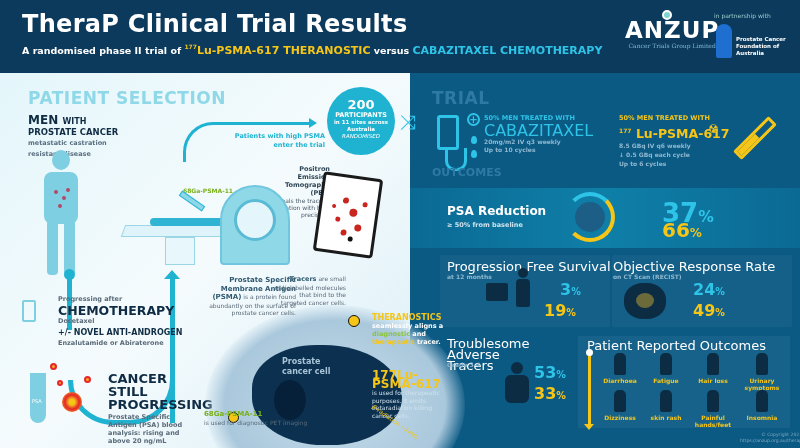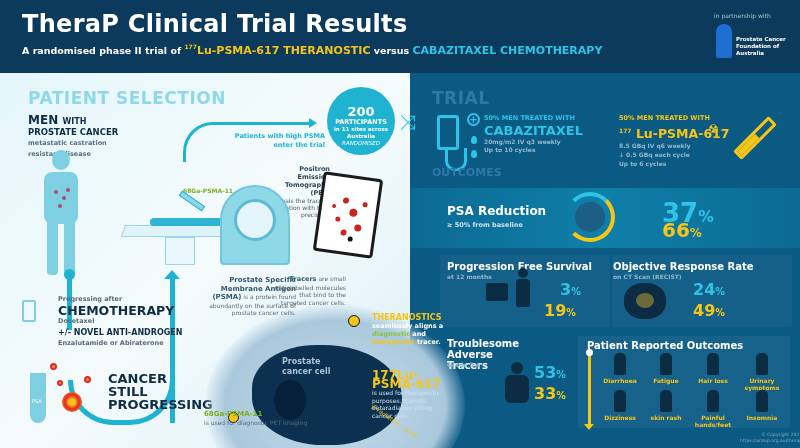--- a/index.html
+++ b/index.html
@@ -34,21 +34,21 @@
 .body-fig .lg1{position:absolute;left:9px;top:70px;width:11px;height:55px;background:#7fcfe3;border-radius:4px}
 .body-fig .lg2{position:absolute;left:26px;top:70px;width:11px;height:55px;background:#7fcfe3;border-radius:4px}
 .body-fig .sp{position:absolute;width:4px;height:4px;border-radius:50%;background:#b04a6a}
 .psma-pet{position:absolute;left:138px;top:133px;line-height:15px}
 .psma-pet .h{font-size:14px}
 .psma-pet .d{font-size:7px;color:#444;font-weight:bold;line-height:9px;margin-top:2px}
 .arrow-top{position:absolute;left:183px;top:122px;width:130px;height:40px;border-top:3px solid #1fb3d1;border-left:3px solid #1fb3d1;border-radius:30px 0 0 0}
 .arrow-top:after{content:"";position:absolute;right:-4px;top:-7px;border-left:8px solid #1fb3d1;border-top:5px solid transparent;border-bottom:5px solid transparent}
 .pts-high{position:absolute;left:230px;top:132px;font-size:6.5px;color:#1fb3d1;font-weight:bold;text-align:right;width:95px;line-height:9px}
 .circle200{position:absolute;left:327px;top:87px;width:68px;height:68px;border-radius:50%;background:#1fb3d1;text-align:center;color:#fff}
-.circle200 .n{font-size:13px;font-weight:bold;margin-top:18px;line-height:13px}
+.circle200 .n{font-size:13px;font-weight:bold;margin-top:11px;line-height:13px}
 .circle200 .p{font-size:6.5px;font-weight:bold}
 .circle200 .s{font-size:5.5px;line-height:7px;font-weight:bold}
 .circle200 .r{font-size:5.5px;font-style:italic}
 .shuffle{position:absolute;left:400px;top:110px;font-size:20px;color:#2ec4e8}
 .pet-desc{position:absolute;left:270px;top:165px;width:60px;text-align:right;font-size:6px;color:#4a5a68;line-height:7px}
 .pet-desc b{color:#2f4656;font-size:6.5px}
 .scanner{position:absolute;left:220px;top:185px;width:70px;height:80px;border-radius:35px 35px 4px 4px;background:#8fd8e8;border:2px solid #6fc6de}
 .scanner .hole{position:absolute;left:12px;top:12px;width:42px;height:42px;border-radius:50%;background:#e4f6fb;border:3px solid #5bbad4}
 .bed{position:absolute;left:123px;top:225px;width:110px;height:12px;background:#dff4fa;border:1px solid #9bd6e6;transform:skewX(-20deg)}
 .bed-leg{position:absolute;left:165px;top:237px;width:30px;height:28px;background:#e8f7fb;border:1px solid #9bd6e6}
@@ -88,21 +88,21 @@
 .rad{position:absolute;border-radius:50%;background:#f5c518;border:1px solid #111}
 .thera{position:absolute;left:372px;top:314px;font-size:6.5px;color:#fff;line-height:8px;font-weight:bold}
 .thera .t1{font-size:8px;color:#f5c518}
 .thera .g{color:#8bc53f}
 .thera .y{color:#f5c518}
 .lu-desc{position:absolute;left:372px;top:372px;font-size:6px;color:#cfe2ee;line-height:7.5px}
 .lu-desc b{color:#f5c518;font-size:12px}
 .beta{position:absolute;left:368px;top:418px;font-size:6px;color:#f5c518;transform:rotate(35deg);font-style:italic}
 .cab{position:absolute;left:484px;top:113px;line-height:10px}
 .cab .pre{font-size:6.5px;color:#2ec4e8;font-weight:bold}
-.cab .h{font-size:13px;color:#2ec4e8;font-weight:bold;line-height:15px}
+.cab .h{font-size:16px;color:#2ec4e8;font-weight:normal;line-height:15px}
 .cab .d{font-size:6px;color:#8fb8d0;font-weight:bold;line-height:8px}
 .iv-big{position:absolute;left:437px;top:115px;width:22px;height:35px;border:3px solid #2ec4e8;border-radius:3px}
 .iv-big:after{content:"";position:absolute;left:5px;top:30px;width:16px;height:20px;border:3px solid #2ec4e8;border-top:none;border-radius:0 0 10px 10px}
 .plus{position:absolute;left:467px;top:113px;width:13px;height:13px;border:2px solid #2ec4e8;border-radius:50%;color:#2ec4e8;font-size:10px;line-height:9px;text-align:center;font-weight:bold}
 .drop{position:absolute;width:6px;height:8px;border-radius:50% 50% 50% 50%/60% 60% 40% 40%;background:#2ec4e8}
 .lu{position:absolute;left:619px;top:113px;line-height:10px}
 .lu .pre{font-size:6.5px;color:#f5c518;font-weight:bold}
 .lu .h{font-size:12.5px;color:#f5c518;font-weight:bold;line-height:15px}
 .lu .h sup{font-size:6px}
 .lu .d{font-size:6px;color:#8fb8d0;font-weight:bold;line-height:9px}
@@ -112,21 +112,21 @@
 .band{position:absolute;left:410px;top:188px;width:390px;height:60px;background:linear-gradient(90deg,#0b6a94,#0f7fa8,#0b6a94)}
 .psa-lbl{position:absolute;left:447px;top:204px;line-height:14px}
 .psa-lbl .h{font-size:12px;color:#fff;font-weight:bold}
 .psa-lbl .d{font-size:6.5px;color:#cfe2ee;font-weight:bold}
 .ring{position:absolute;left:565px;top:192px;width:50px;height:50px;border-radius:50%;border:4px solid #f5c518;border-left-color:transparent;border-top-color:#2ec4e8}
 .ring .inner{position:absolute;left:6px;top:6px;width:30px;height:30px;border-radius:50%;background:#1c5e86}
 .pct{position:absolute;font-weight:bold;line-height:1}
 .pct .s{font-size:60%}
 .c-b{color:#2ec4e8}.c-y{color:#f5c518}
 .box{position:absolute;background:rgba(255,255,255,0.04);border-radius:2px}
-.stat-h{position:absolute;color:#fff;font-weight:bold;font-size:10px;line-height:11px}
+.stat-h{position:absolute;color:#fff;font-weight:normal;font-size:13px;line-height:11px}
 .stat-d{position:absolute;color:#8fb8d0;font-weight:bold;font-size:6px}
 .walker{position:absolute;left:516px;top:268px;width:14px;height:40px}
 .walker .h{position:absolute;left:2px;top:0;width:10px;height:10px;border-radius:50%;background:#0c2c44}
 .walker .b{position:absolute;left:0;top:11px;width:14px;height:28px;background:#0c2c44;border-radius:4px 4px 2px 2px}
 .cal{position:absolute;left:486px;top:283px;width:22px;height:18px;background:#0c2c44;border-radius:2px}
 .tumor{position:absolute;left:624px;top:283px;width:42px;height:36px;border-radius:45%;background:#0c2c44}
 .tumor .c{position:absolute;left:12px;top:10px;width:18px;height:15px;border-radius:50%;background:#6b6a3a}
 .sick{position:absolute;left:505px;top:362px;width:24px;height:42px}
 .sick .h{position:absolute;left:6px;top:0;width:12px;height:12px;border-radius:50%;background:#0c2c44}
 .sick .b{position:absolute;left:0;top:13px;width:24px;height:28px;background:#0c2c44;border-radius:6px}
@@ -140,20 +140,25 @@
 .copy{position:absolute;left:740px;top:432px;font-size:4.5px;color:#7fa8c0;text-align:right;line-height:6px}
 </style>
 </head>
 <body>
 
 <div class="hdr">
   <div class="ttl">TheraP Clinical Trial Results</div>
   <div class="sub">
     <span>A randomised phase II trial of </span><span class="y"><sup>177</sup><span>Lu-PSMA-617 THERANOSTIC</span></span><span> versus </span><span class="c">CABAZITAXEL CHEMOTHERAPY</span>
   </div>
+  <div class="anz">
+    <div class="dot"></div>
+    <div class="logo">ANZUP</div>
+    <div class="sm">Cancer Trials Group Limited</div>
+  </div>
   <div class="pcfa">
     <div class="pw">in partnership with</div>
     <div class="rib"></div>
     <div class="nm" style="width:55px">Prostate Cancer Foundation of Australia</div>
   </div>
 </div>
 
 <div class="left"></div>
 <div class="right"></div>
 
@@ -230,20 +235,21 @@
 <div class="tube">
     <span class="lb">PSA</span>
   </div>
 <div class="burst"></div>
 <div class="dot-o" style="left:50px;top:363px;width:7px;height:7px"></div>
 <div class="dot-o" style="left:57px;top:380px;width:6px;height:6px"></div>
 <div class="dot-o" style="left:84px;top:376px;width:7px;height:7px"></div>
 
 <div class="cancer-still">
   <div class="dark h" style="width:100px">CANCER STILL PROGRESSING</div>
+  <div class="d" style="width:90px">Prostate Specific Antigen (PSA) blood analysis: rising and above 20 ng/mL</div>
 </div>
 
 <div class="cell-glow"></div>
 
 <div class="psma-def">
   <div class="psma-desc">
     <b>Prostate Specific Membrane Antigen</b><br>
     <b>(PSMA)</b>
     <span>is a protein found abundantly on the surface of prostate cancer cells.</span>
   </div>

